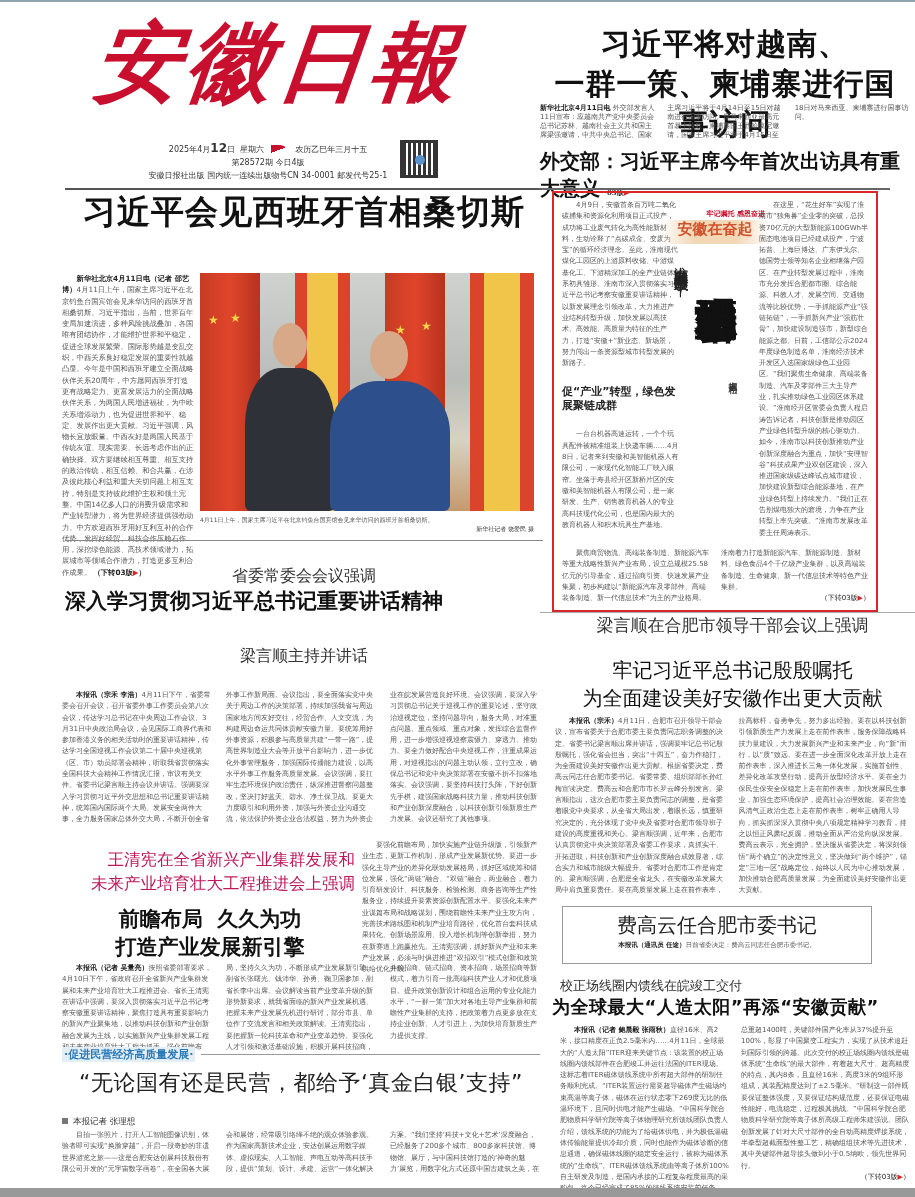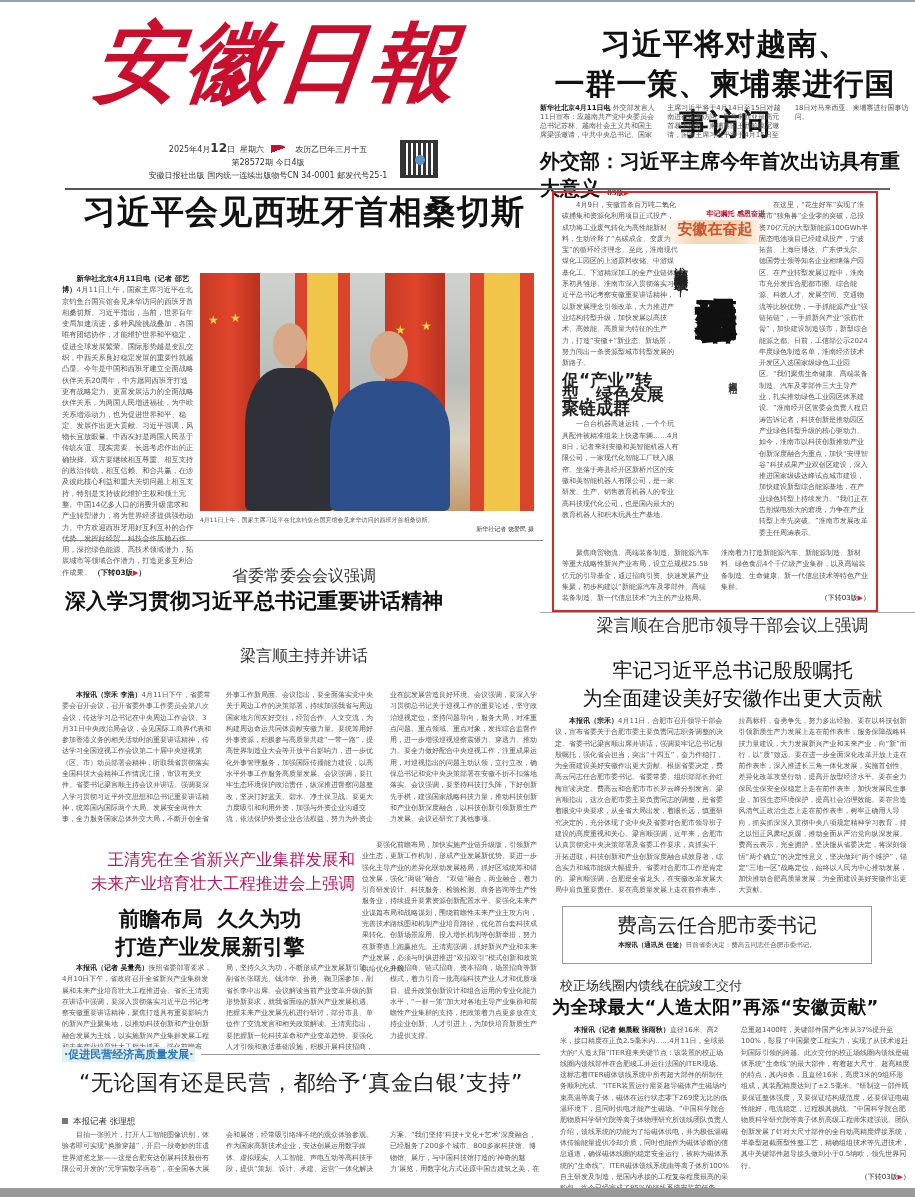--- a/index.html
+++ b/index.html
@@ -27,21 +27,21 @@
 .flag.cn{background:linear-gradient(90deg,#c73b24,#e0452b,#b8321f)}
 .flag.es{background:linear-gradient(90deg,#d9442a 0 22%,#f0c54a 22% 78%,#d9442a 78%)}
 .star{position:absolute;color:#f5d54a;font-size:12px}
 .person{position:absolute;border-radius:40% 40% 6px 6px}
 .head{position:absolute;border-radius:50%;background:#d8a989}
 .caption{left:200px;top:515px;width:334px;font-size:6px;color:#555;line-height:9px}
 .caption .credit{display:block;text-align:right;color:#333}
 .rule2{left:65px;top:540px;width:478px;height:1px;background:#888}
 .frame{left:552px;top:191px;width:326px;height:421px;border:2px solid #d9262b}
 .zone-left{left:562px;top:200px;width:118px;font-size:7px;line-height:11.3px;color:#555;text-indent:2em}
-.zone-left .sub{text-indent:0;font-size:17px;color:#222;font-weight:bold;line-height:14px;margin:4px 0}
+.zone-left .sub{text-indent:0;font-size:11px;color:#222;font-weight:bold;line-height:14px;margin:16px 0}
 .zone-kicker{left:665px;top:209px;width:100px;text-align:right;font-size:7px;color:#c8102e;font-weight:bold}
 .zone-brand{left:660px;top:220px;width:110px;height:24px;text-align:center;font-family:"DejaVu Serif","Liberation Serif",serif;font-weight:bold;font-size:15px;color:#d1522a;background:linear-gradient(90deg,transparent,#f3d8b8 30%,#f3d8b8 70%,transparent)}
 .zone-vsub{left:673px;top:255px;width:16px;font-size:15px;line-height:17px;color:#222;writing-mode:vertical-rl;letter-spacing:1px}
 .zone-vmain{left:693px;top:265px;width:46px;font-size:42px;line-height:46px;font-weight:bold;font-family:"DejaVu Serif","Liberation Serif",serif;color:#111;writing-mode:vertical-rl}
 .zone-byline{left:727px;top:375px;width:12px;font-size:9px;color:#333;writing-mode:vertical-rl}
 .zone-right{left:759px;top:200px;width:110px;font-size:7px;line-height:11.3px;color:#555;text-indent:2em}
 .zone-bottom{left:562px;top:548px;width:308px;font-size:7px;line-height:11.3px;color:#555;column-count:2;column-gap:10px;text-indent:2em}
 .zone-bottom .more{display:block;text-align:right;color:#222;text-indent:0}
 .h-stc-kicker{left:65px;top:566px;width:478px;text-align:center;font-size:16px;color:#333}
 .h-stc-main{left:65px;top:586px;width:478px;font-size:21px;font-weight:bold;color:#111;line-height:30px}

